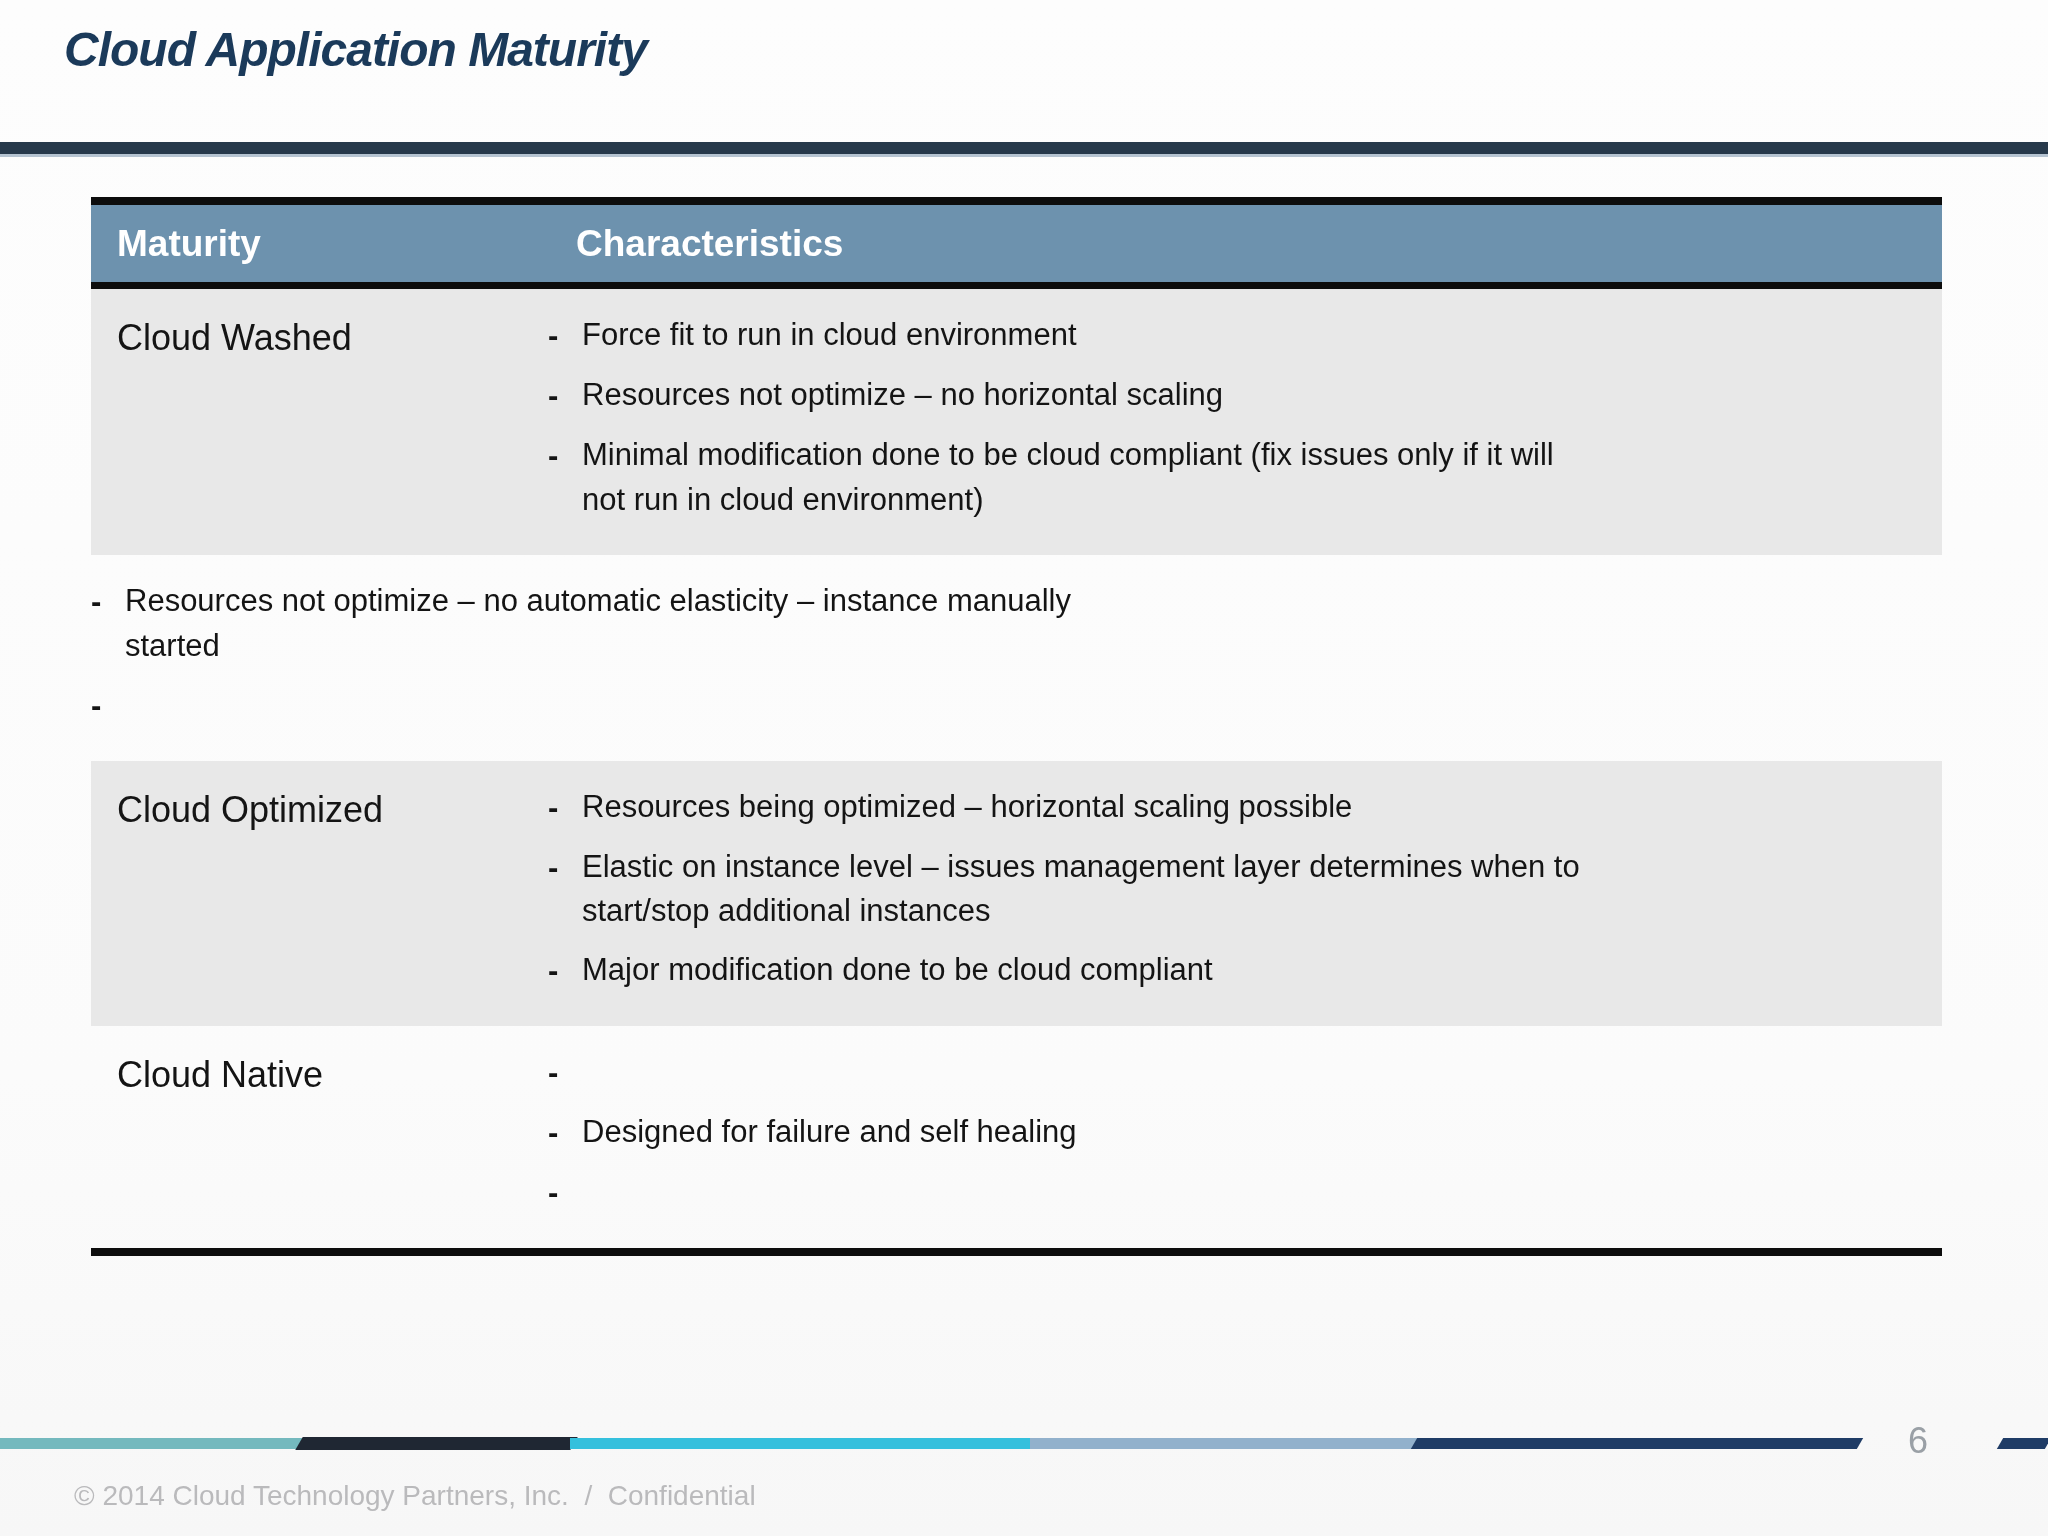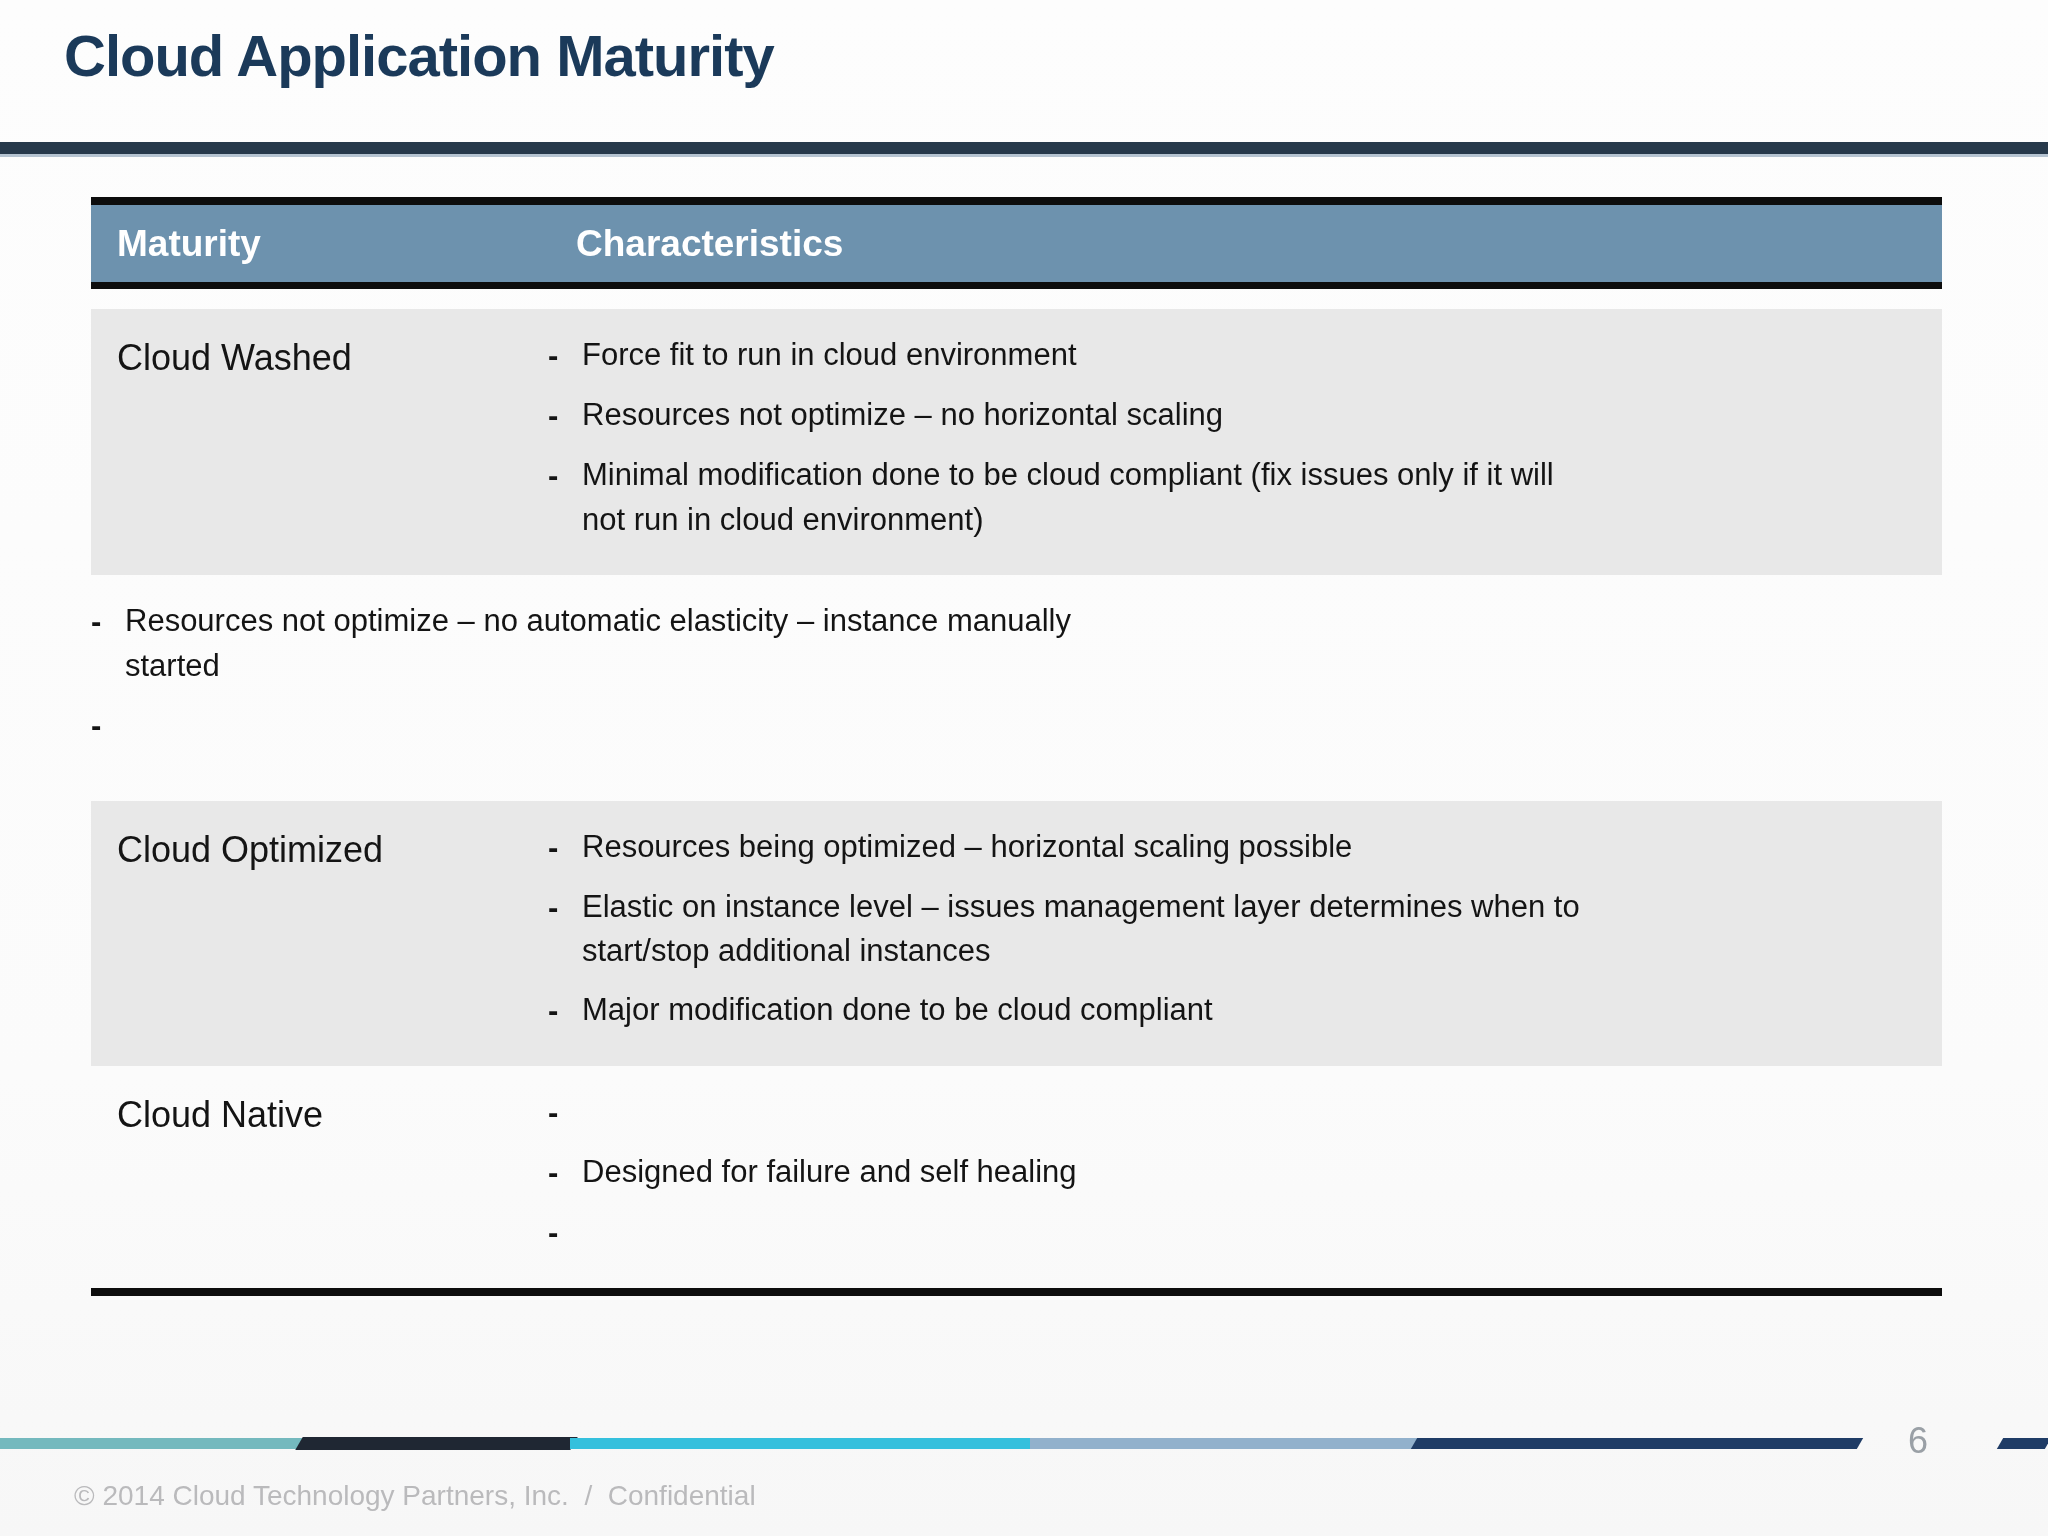--- a/index.html
+++ b/index.html
@@ -10,24 +10,25 @@
     background: linear-gradient(180deg, #fdfdfd 0%, #fbfbfb 70%, #f7f7f7 100%);
     font-family: "Liberation Sans", sans-serif;
     overflow: hidden;
   }
 
   
   .title {
     position: absolute;
     left: 64px;
     top: 22px;
-    font-size: 58px;
+    font-size: 48px;
     font-weight: bold;
     letter-spacing: -1px;
     color: #1b3a5a;
+    font-style: italic;
   }
   .title-rule {
     position: absolute;
     top: 142px;
     left: 0;
     width: 2048px;
     height: 12px;
     background: #27394b;
     border-bottom: 3px solid #b5c3d1;
   }
@@ -50,21 +51,21 @@
     border-bottom: 7px solid #0d0d0d;
     color: #ffffff;
     font-weight: bold;
     font-size: 37px;
     gap: 28px;
   }
   .hcell-maturity { width: 457px; padding-left: 26px; box-sizing: border-box; }
   .hcell-characteristics { flex: 1; }
 
   .trow { display: flex; padding: 24px 0 32px 0; }
-  .trow.alt { background: #e8e8e8; margin-top: 20px; }
+  .trow.alt { background: #e8e8e8; }
   .tcell-label {
     width: 457px;
     padding-left: 26px;
     padding-top: 4px;
     box-sizing: border-box;
     font-size: 36px;
     color: #141414;
   }
   .tcell-bullets { flex: 1; padding-right: 36px; }
   .bullet {

